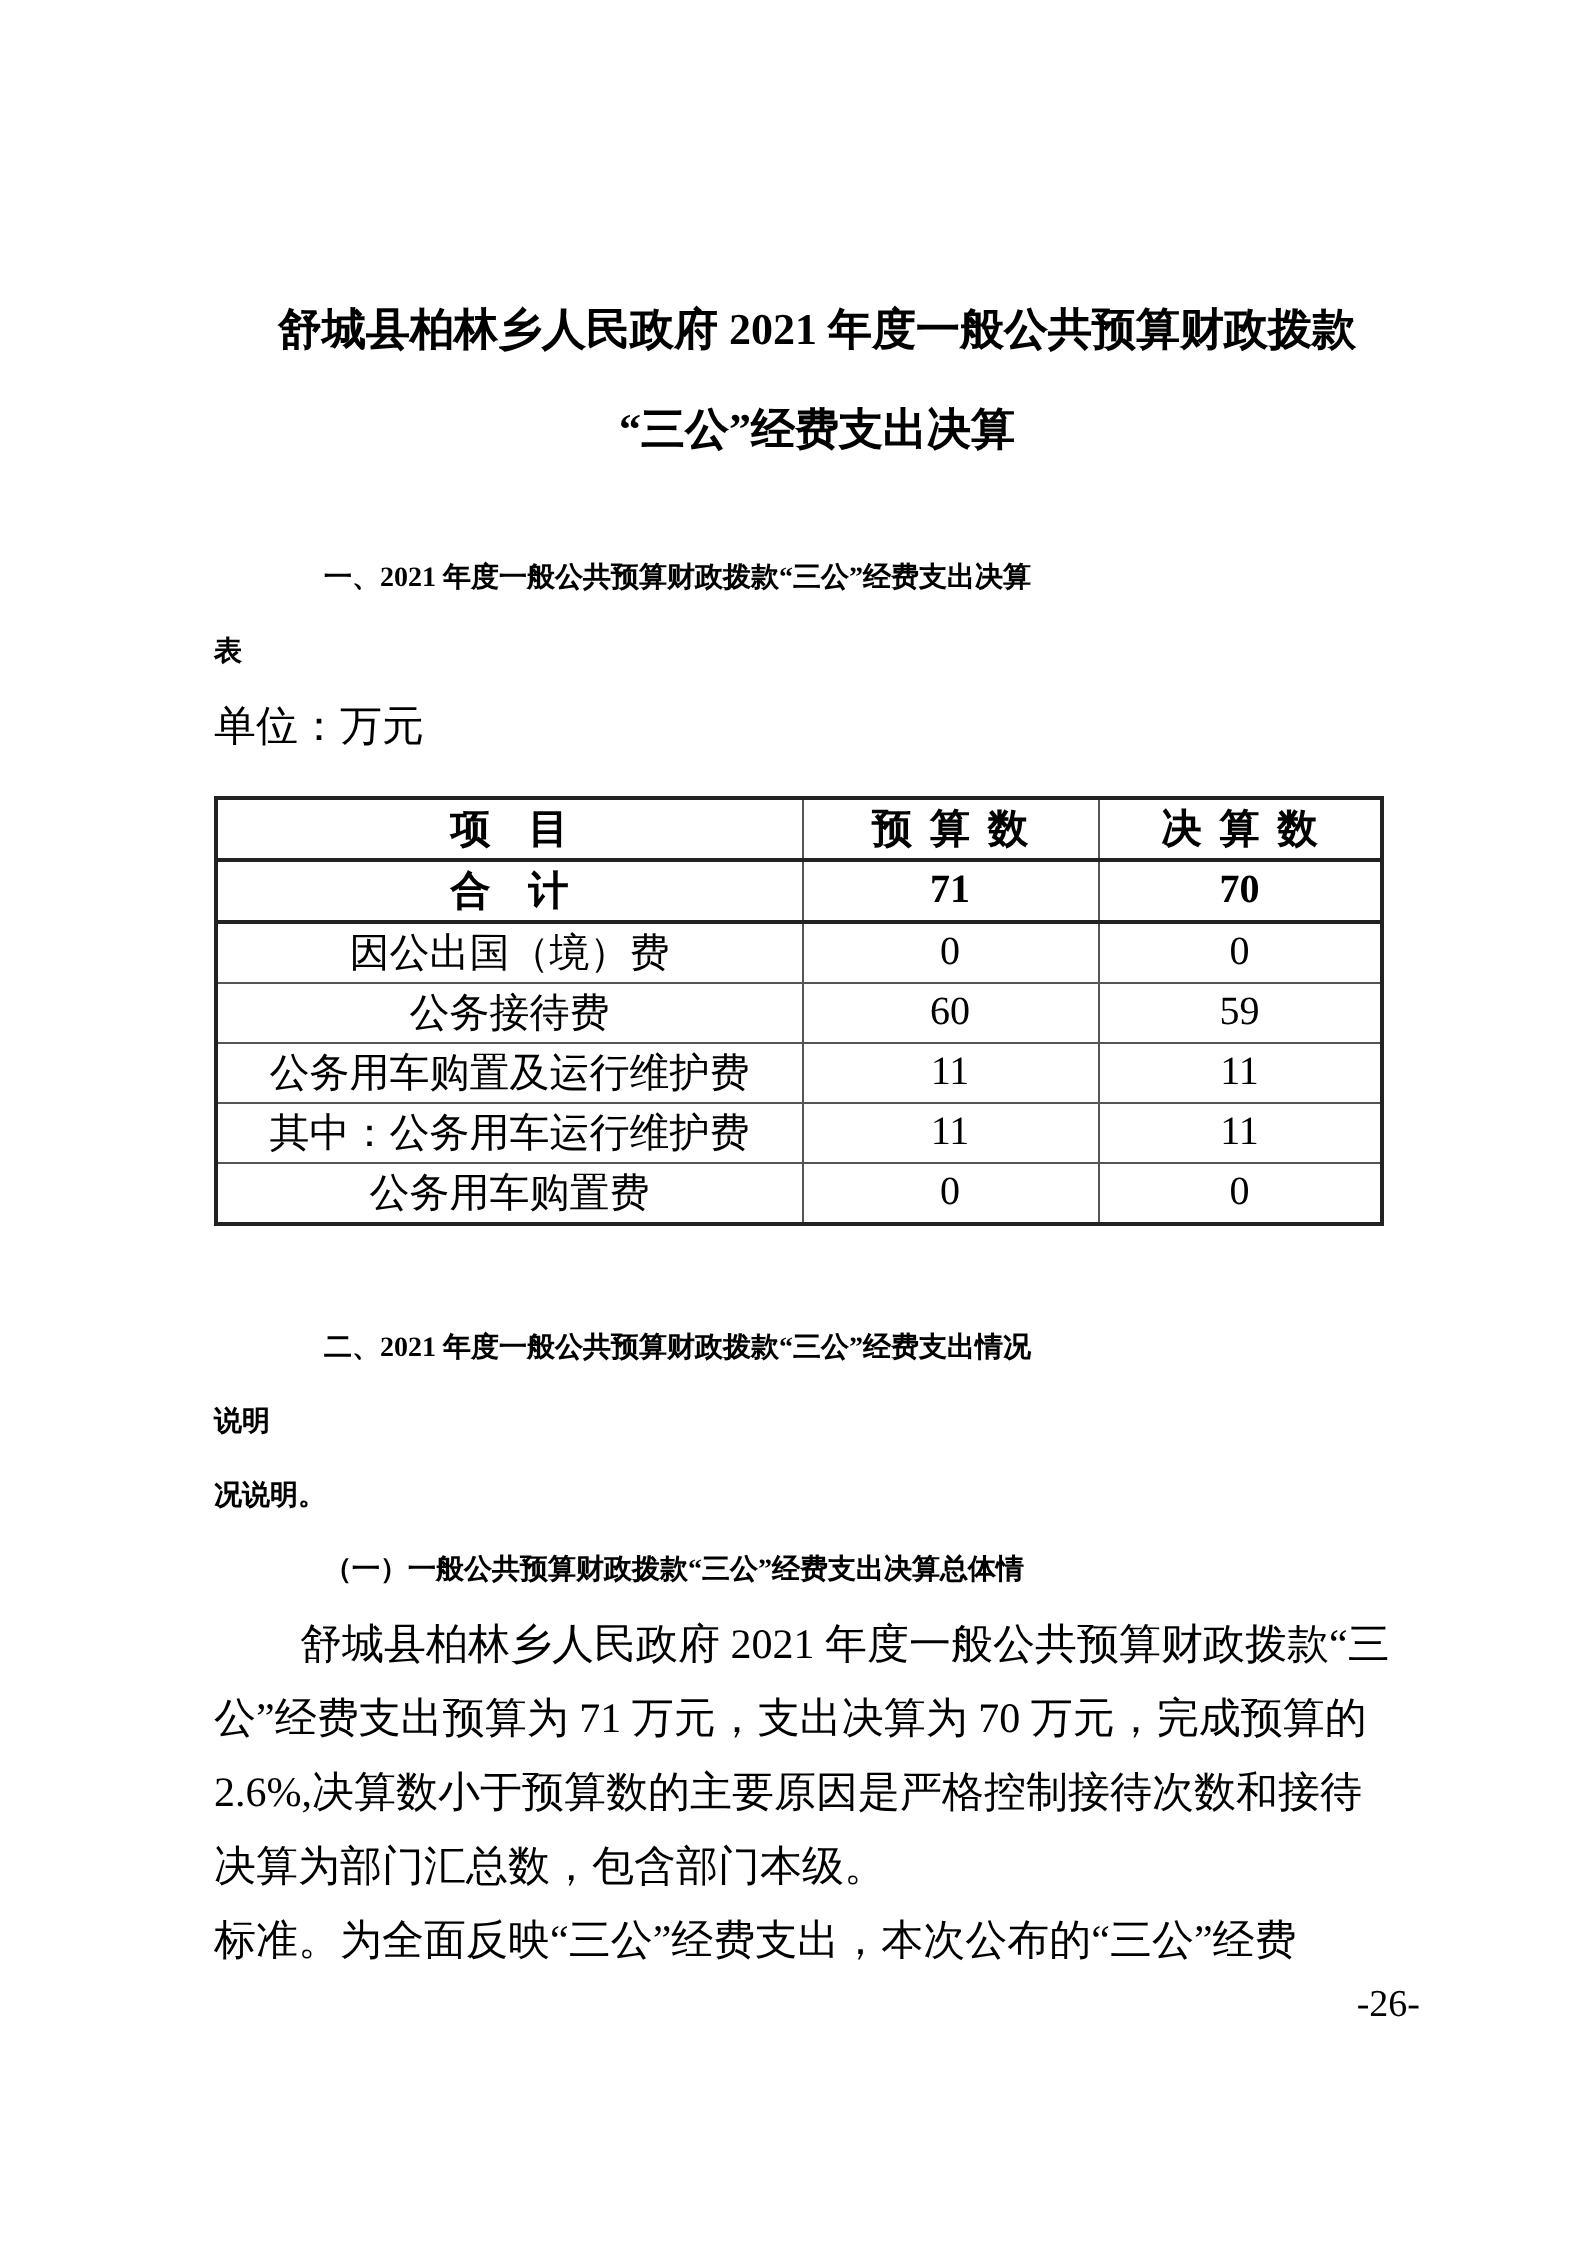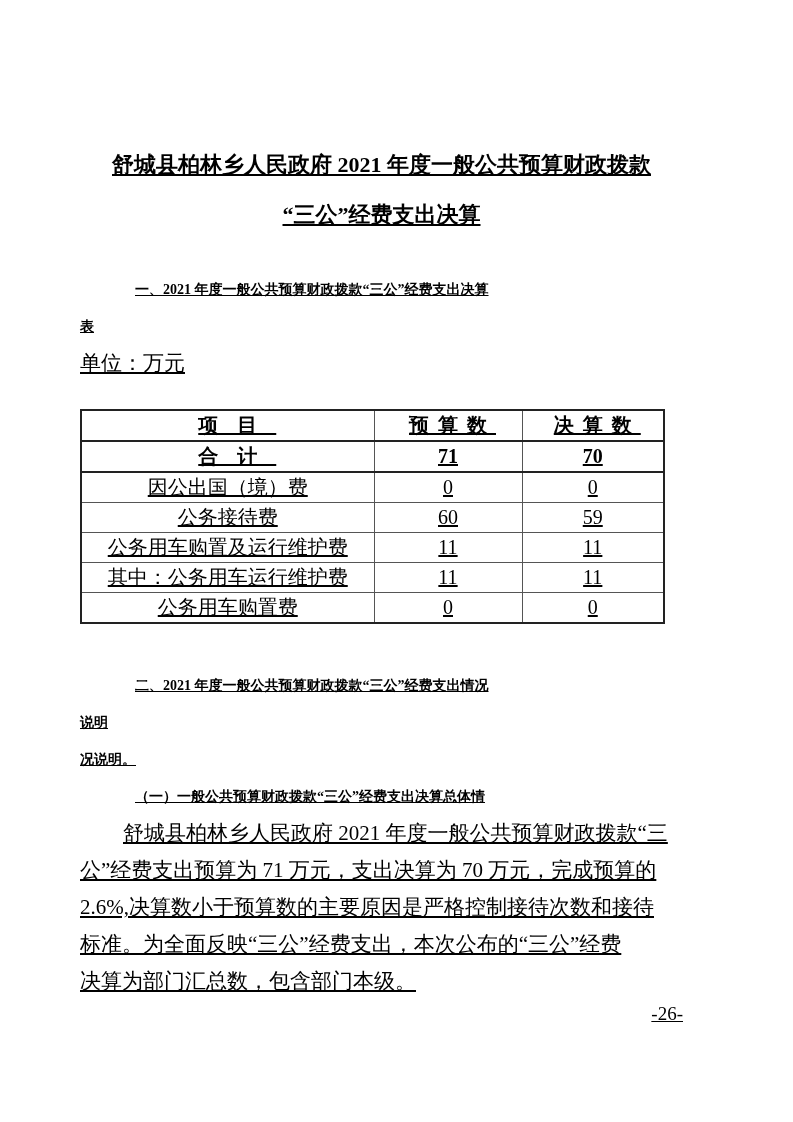--- a/index.html
+++ b/index.html
@@ -7,24 +7,23 @@
     position: relative;
     width: 793px;
     height: 1122px;
     background: #ffffff;
     color: #000;
     font-family: "Liberation Serif", "DejaVu Serif", serif;
     overflow: hidden;
   }
   .content {
     position: absolute;
-    left: 80px;
+    left: 107px;
     top: 0;
     width: 603px;
-    text-decoration: underline;
   }
   .line { white-space: nowrap; }
 
   .doc-title {
     margin-top: 140px;
     text-align: center;
     font-weight: bold;
     font-size: 22px;
     line-height: 50px;
   }
@@ -40,21 +39,21 @@
   .unit-line {
     font-size: 21px;
     line-height: 37px;
     font-weight: normal;
   }
 
   table.budget {
     border-collapse: collapse;
     table-layout: fixed;
     width: 583px;
-    margin-top: 27px;
+    margin-top: 16px;
     border: 2px solid #222;
   }
   table.budget th, table.budget td {
     border: 1px solid #555;
     height: 29px;
     padding: 0;
     font-size: 20px;
     text-align: center;
     overflow: hidden;
     font-weight: normal;
@@ -160,20 +159,20 @@
 
     <div class="sec-heading">
       <div class="line">况说明。</div>
       <div class="line indent-head">（一）一般公共预算财政拨款“三公”经费支出决算总体情</div>
     </div>
 
     <div class="para">
       <div class="line para-first">舒城县柏林乡人民政府 2021 年度一般公共预算财政拨款“三</div>
       <div class="line">公”经费支出预算为 71 万元，支出决算为 70 万元，完成预算的</div>
       <div class="line">2.6%,决算数小于预算数的主要原因是严格控制接待次数和接待</div>
+      <div class="line">决算为部门汇总数，包含部门本级。</div>
       <div class="line">标准。为全面反映“三公”经费支出，本次公布的“三公”经费</div>
-      <div class="line">决算为部门汇总数，包含部门本级。</div>
     </div>
 
     <div class="page-num line">-26-</div>
 
   </div>
 </div>
 
 </body></html>

